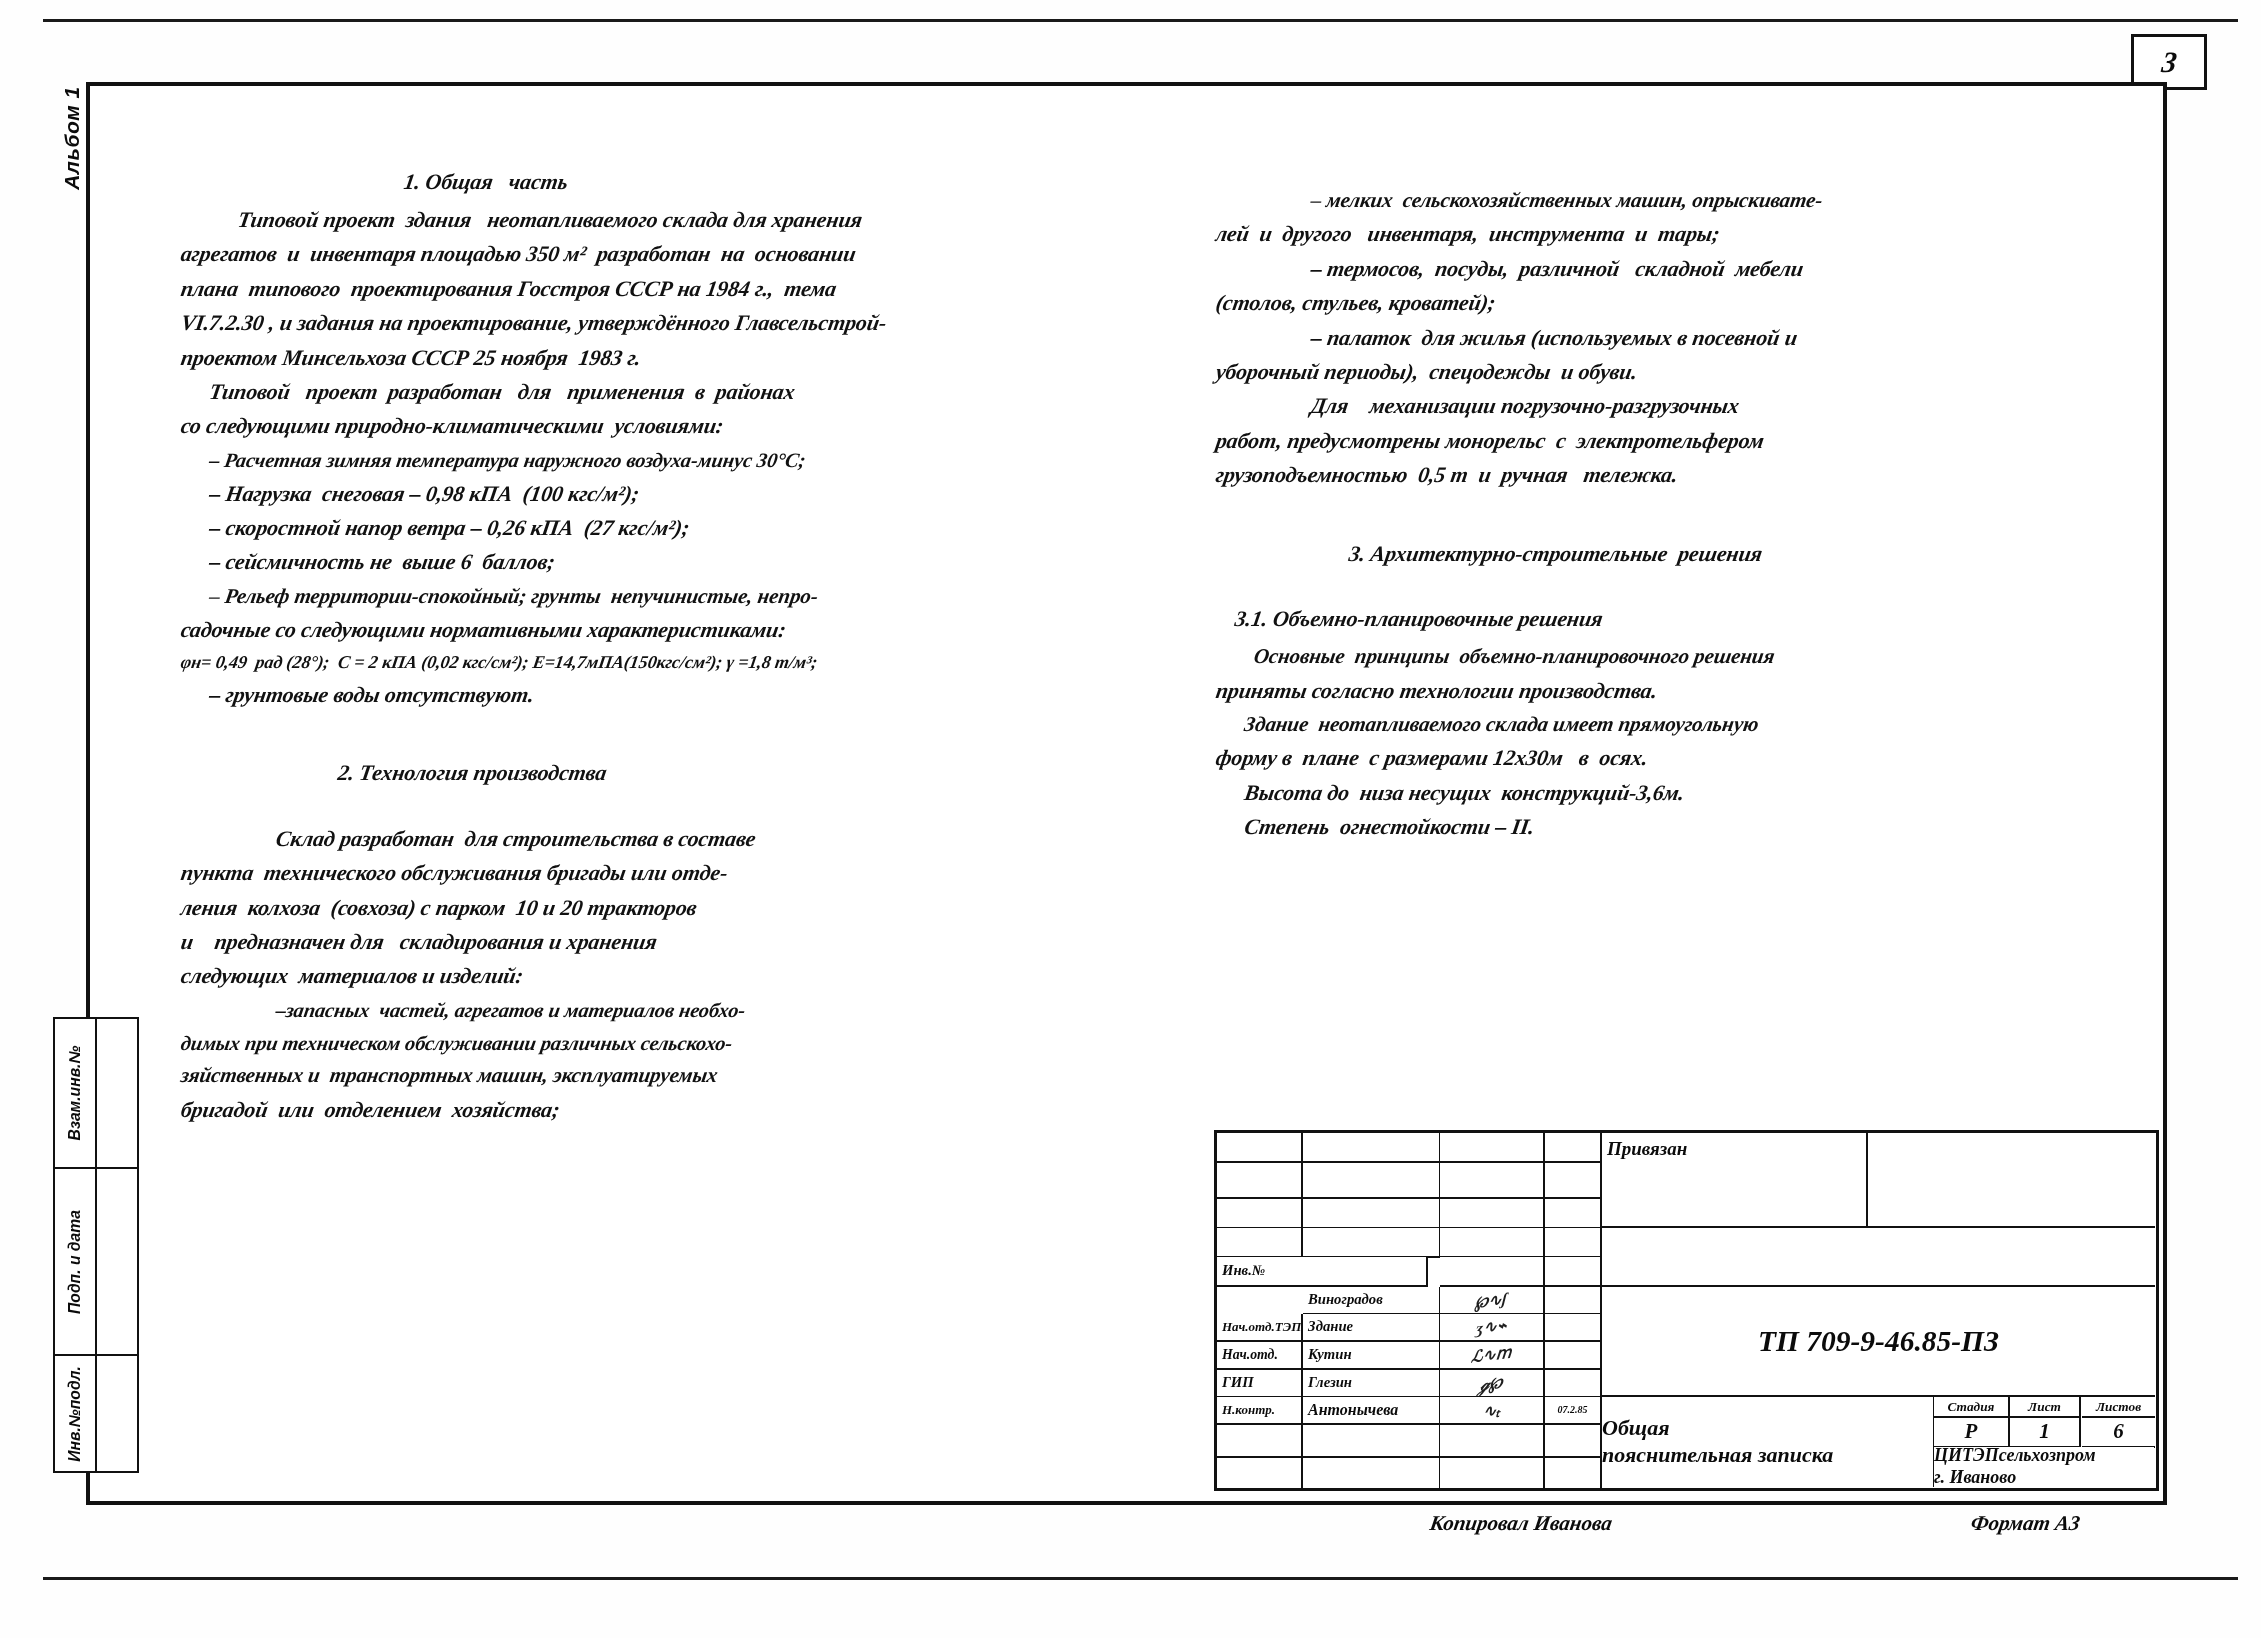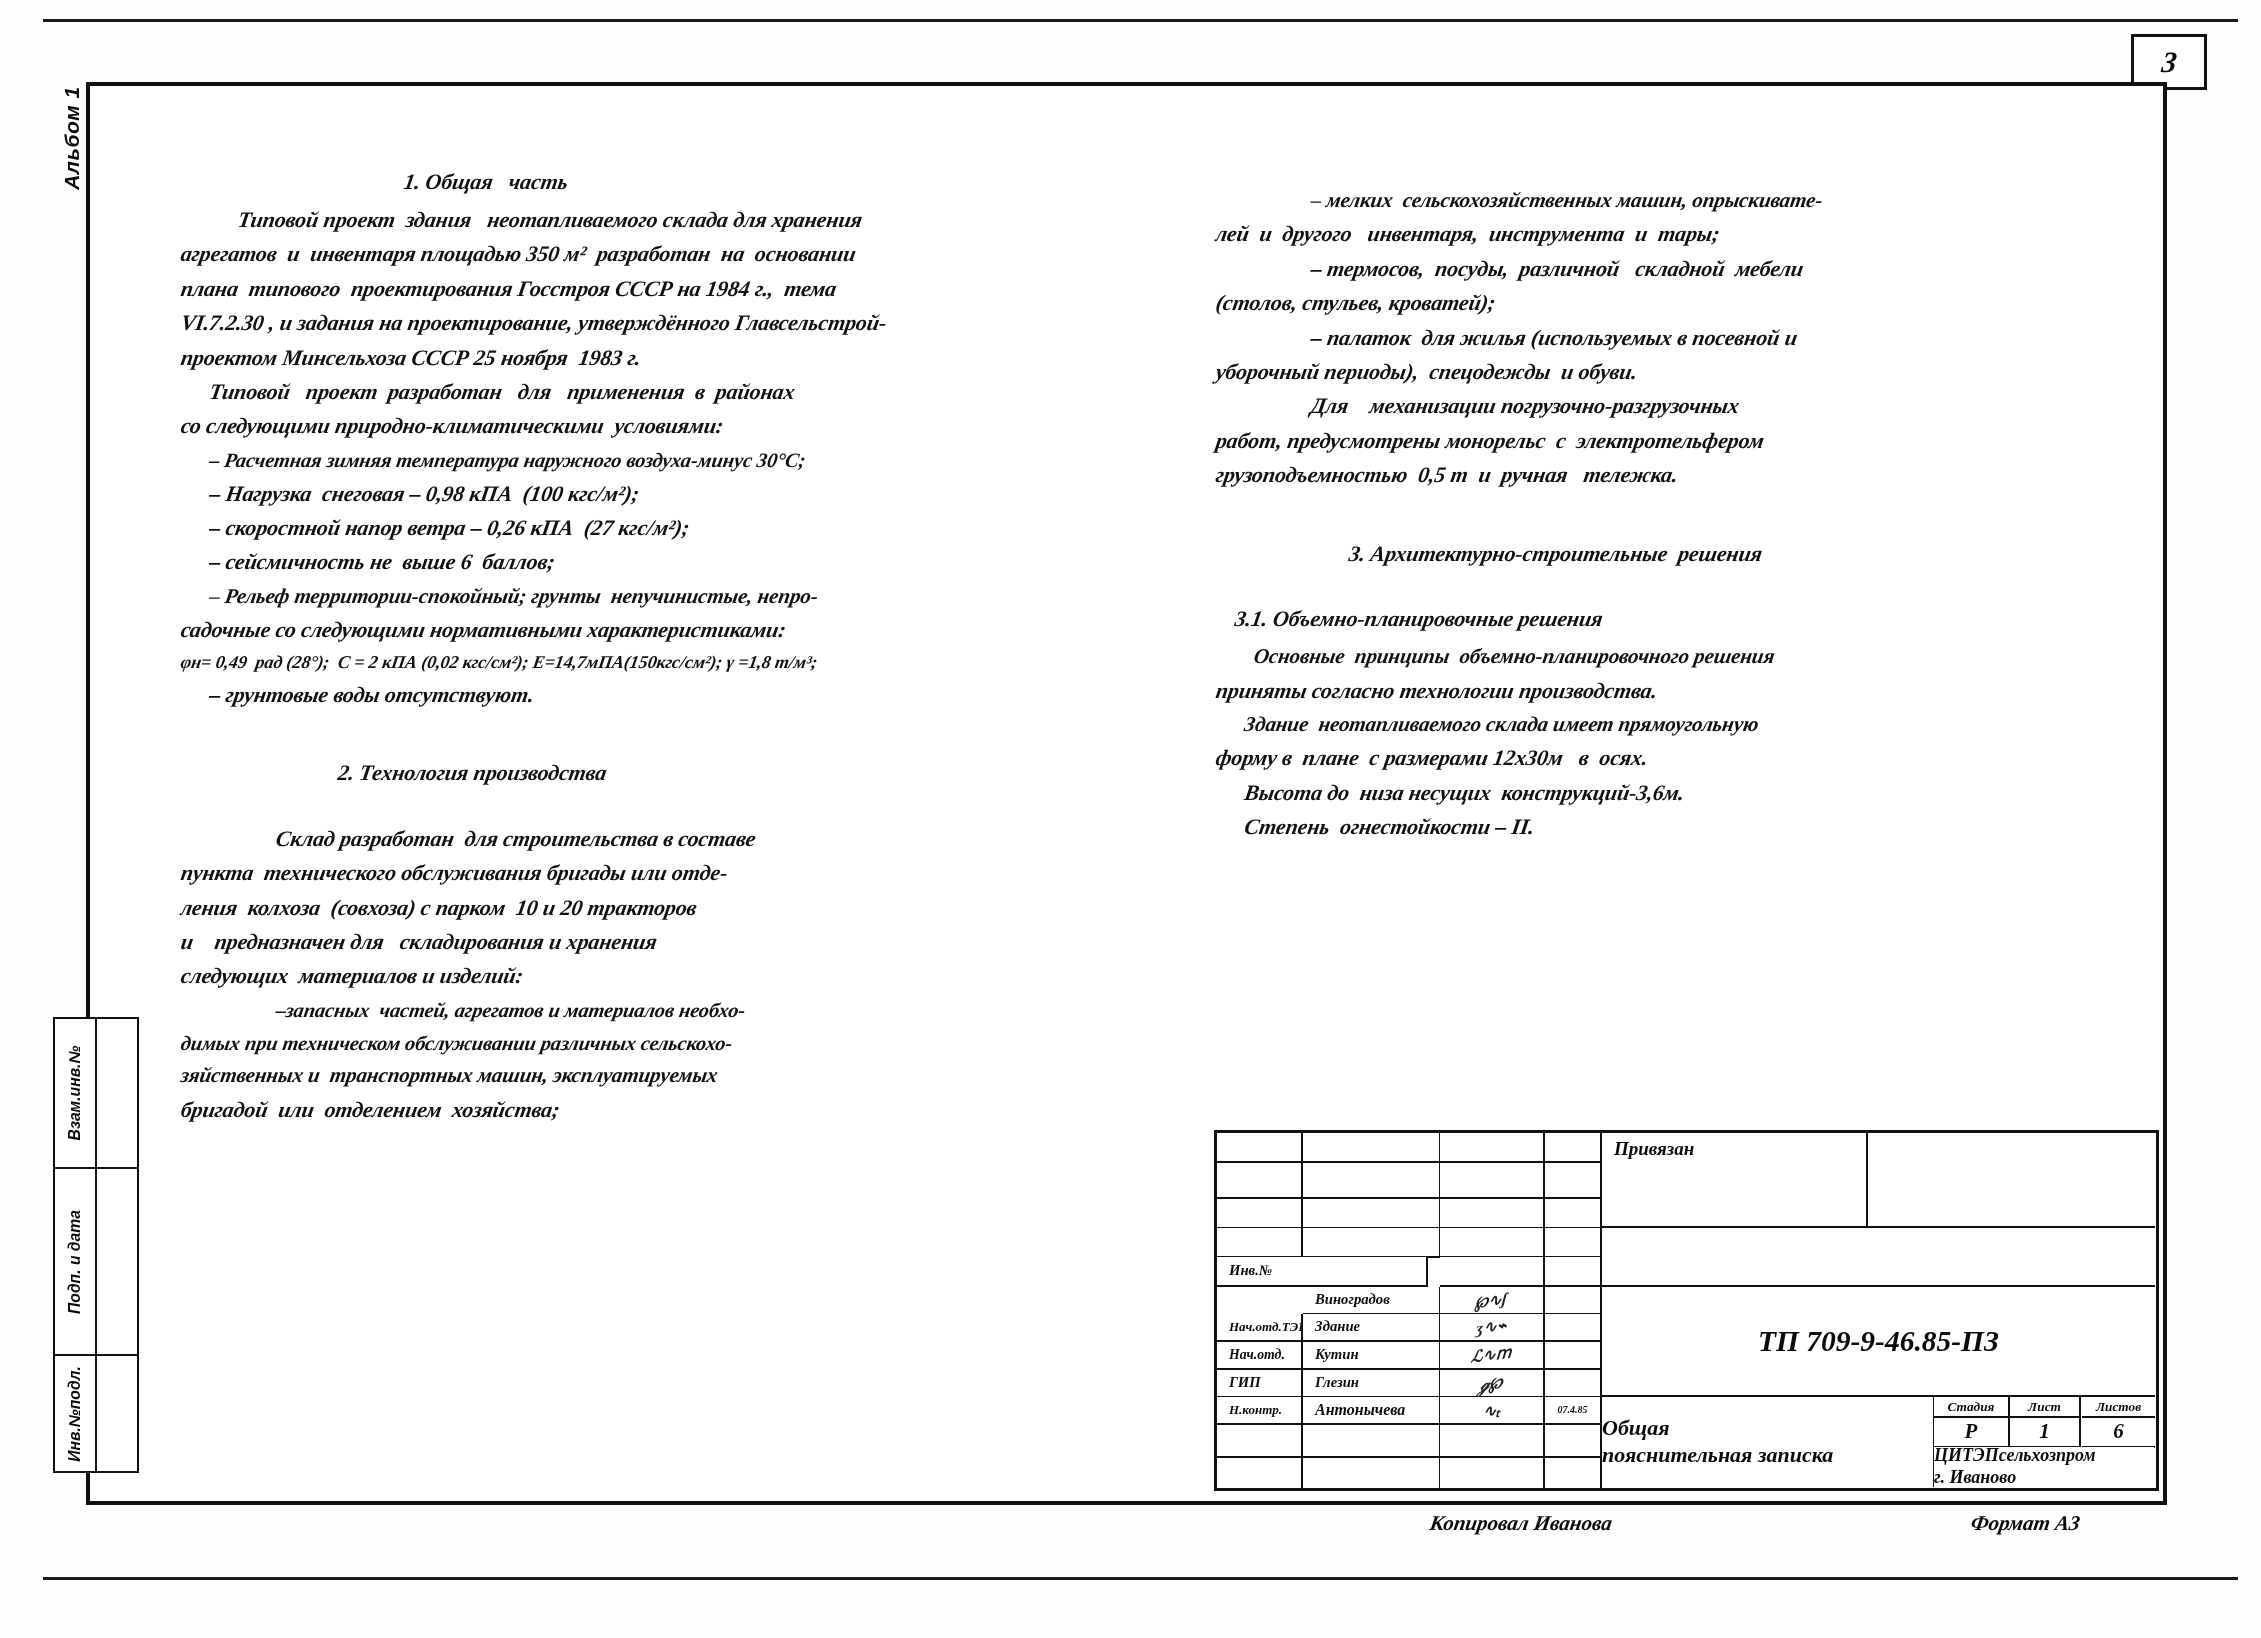--- a/index.html
+++ b/index.html
@@ -56,21 +56,21 @@
   .gap-m{height:27.6px;}
   .gap-l{height:44px;}
 
   
   #stamp{position:absolute;left:1214px;top:1130px;width:945px;height:361px;
          border:3.8px solid #111;box-sizing:border-box;background:#fff;}
   .cell{position:absolute;box-sizing:border-box;border-right:2.4px solid #111;
         border-bottom:2.4px solid #111;background:#fff;overflow:hidden;
         font-style:italic;font-weight:700;font-size:14.7px;
         font-family:"Liberation Serif",serif;
-        display:flex;align-items:center;padding-left:12px;white-space:nowrap;}
+        display:flex;align-items:center;padding-left:5px;white-space:nowrap;}
   .cell.nb{border-right:none;}
   .cell.nbb{border-bottom:none;}
   .cell.ctr{justify-content:center;padding-left:0;}
   .cell.big{font-size:29.5px;}
   .cell.mid{font-size:21px;}
   .cell.blank{}
   .sig{font-family:"Liberation Serif",serif;font-style:italic;
        font-size:16px;opacity:.92;transform:rotate(-7deg) skewX(-12deg);}
   .stack{display:block;text-align:left;width:100%;line-height:1.22;}
 
@@ -221,21 +221,21 @@
     <div class="cell ctr" style="left:223px;top:237px;width:105px;height:27.6px;">
         <span class="sig">ℊ℘</span>
       </div>
     <div class="cell blank" style="left:328px;top:237px;width:57px;height:27.6px;"></div>
 
     <div class="cell" style="left:0;top:264px;width:86px;height:27.6px;font-size:13px;">Н.контр.</div>
     <div class="cell" style="left:86px;top:264px;width:138px;height:27.6px;font-size:16px;">Антонычева</div>
     <div class="cell ctr" style="left:223px;top:264px;width:105px;height:27.6px;">
         <span class="sig">∿ₜ</span>
       </div>
-    <div class="cell ctr" style="left:328px;top:264px;width:57px;height:27.6px;font-size:10px;">07.4.85</div>
+    <div class="cell ctr" style="left:328px;top:264px;width:57px;height:27.6px;font-size:10px;">07.2.85</div>
 
     <div class="cell blank" style="left:0;top:292px;width:86px;height:33px;"></div>
     <div class="cell blank" style="left:86px;top:292px;width:138px;height:33px;"></div>
     <div class="cell blank" style="left:223px;top:292px;width:105px;height:33px;"></div>
     <div class="cell blank" style="left:328px;top:292px;width:57px;height:33px;"></div>
 
     <div class="cell blank nbb" style="left:0;top:325px;width:86px;height:29.5px;"></div>
     <div class="cell blank nbb" style="left:86px;top:325px;width:138px;height:29.5px;"></div>
     <div class="cell blank nbb" style="left:223px;top:325px;width:105px;height:29.5px;"></div>
     <div class="cell blank nbb" style="left:328px;top:325px;width:57px;height:29.5px;"></div>

